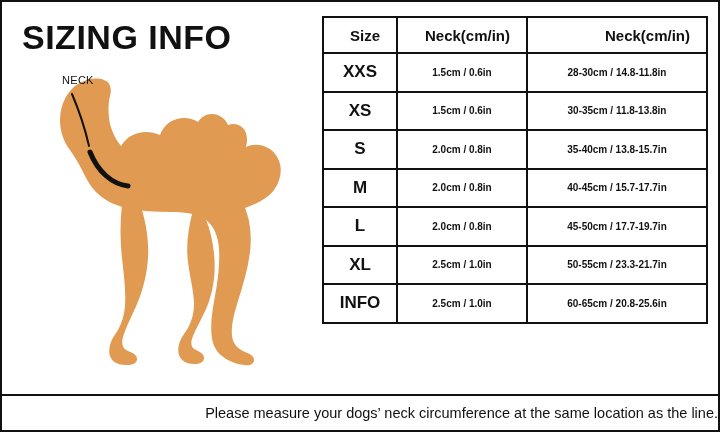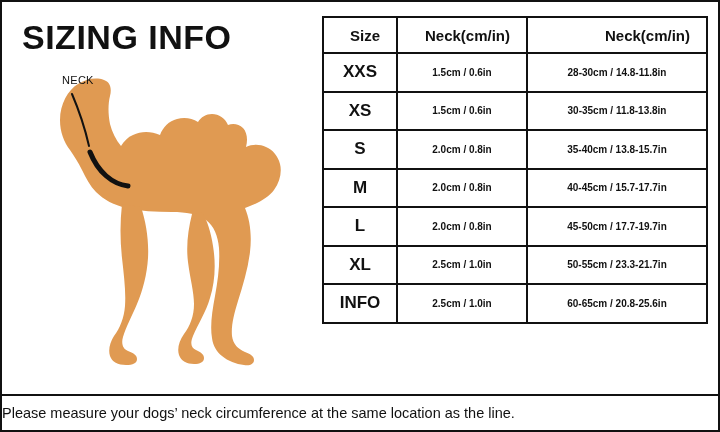--- a/index.html
+++ b/index.html
@@ -111,21 +111,21 @@
     height: 2px;
     background: #111111;
   }
   #footer-note {
     position: absolute;
     left: 0;
     top: 394px;
     width: 100%;
     height: 34px;
     line-height: 34px;
-    text-align: left;
+    text-align: right;
     font-size: 14.5px;
     color: #111111;
   }
 </style>
 </head>
 <body>
 
 <div id="page">
 
   <div id="left-panel">

